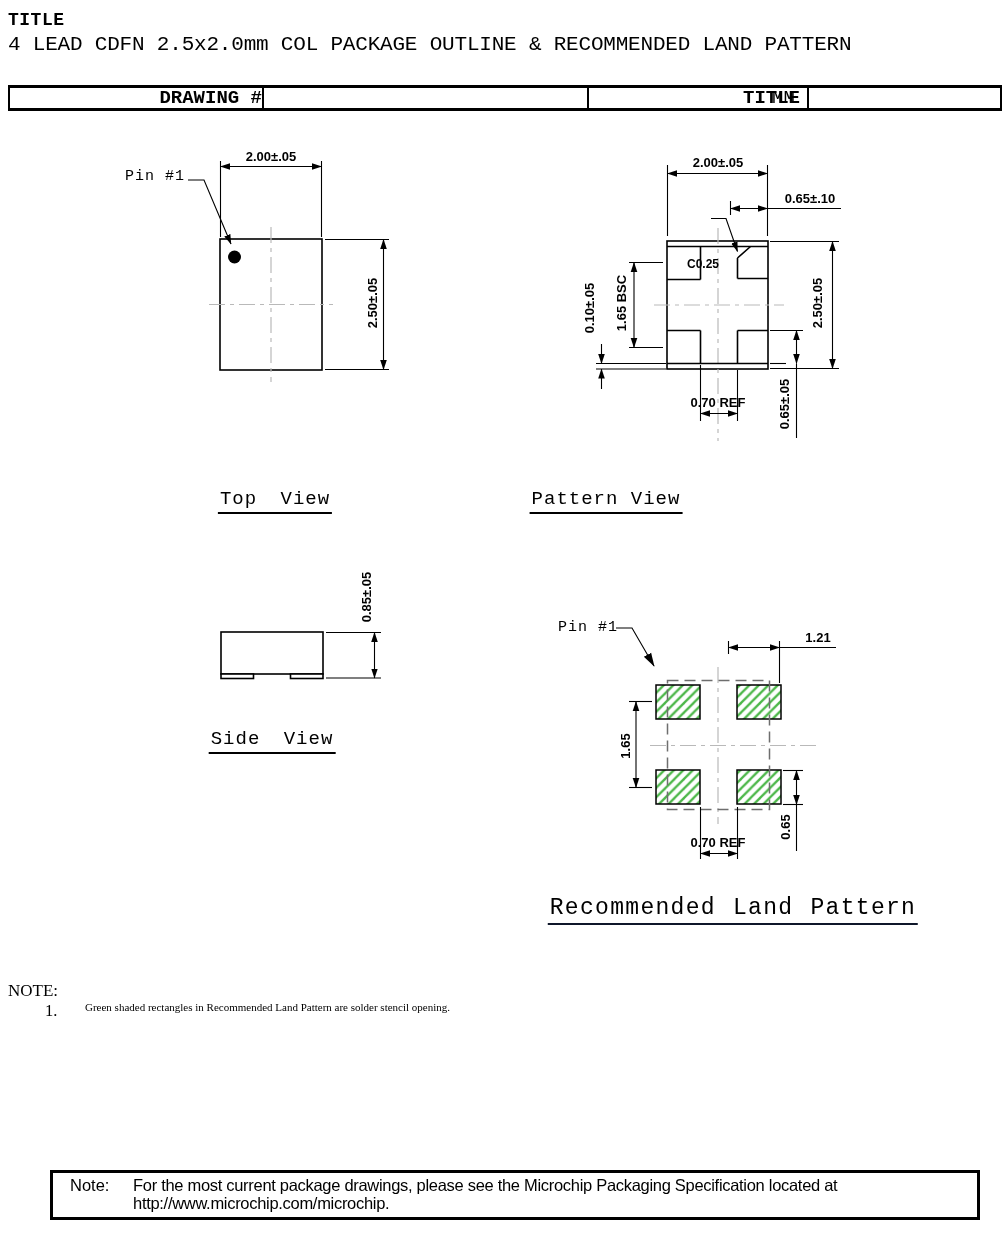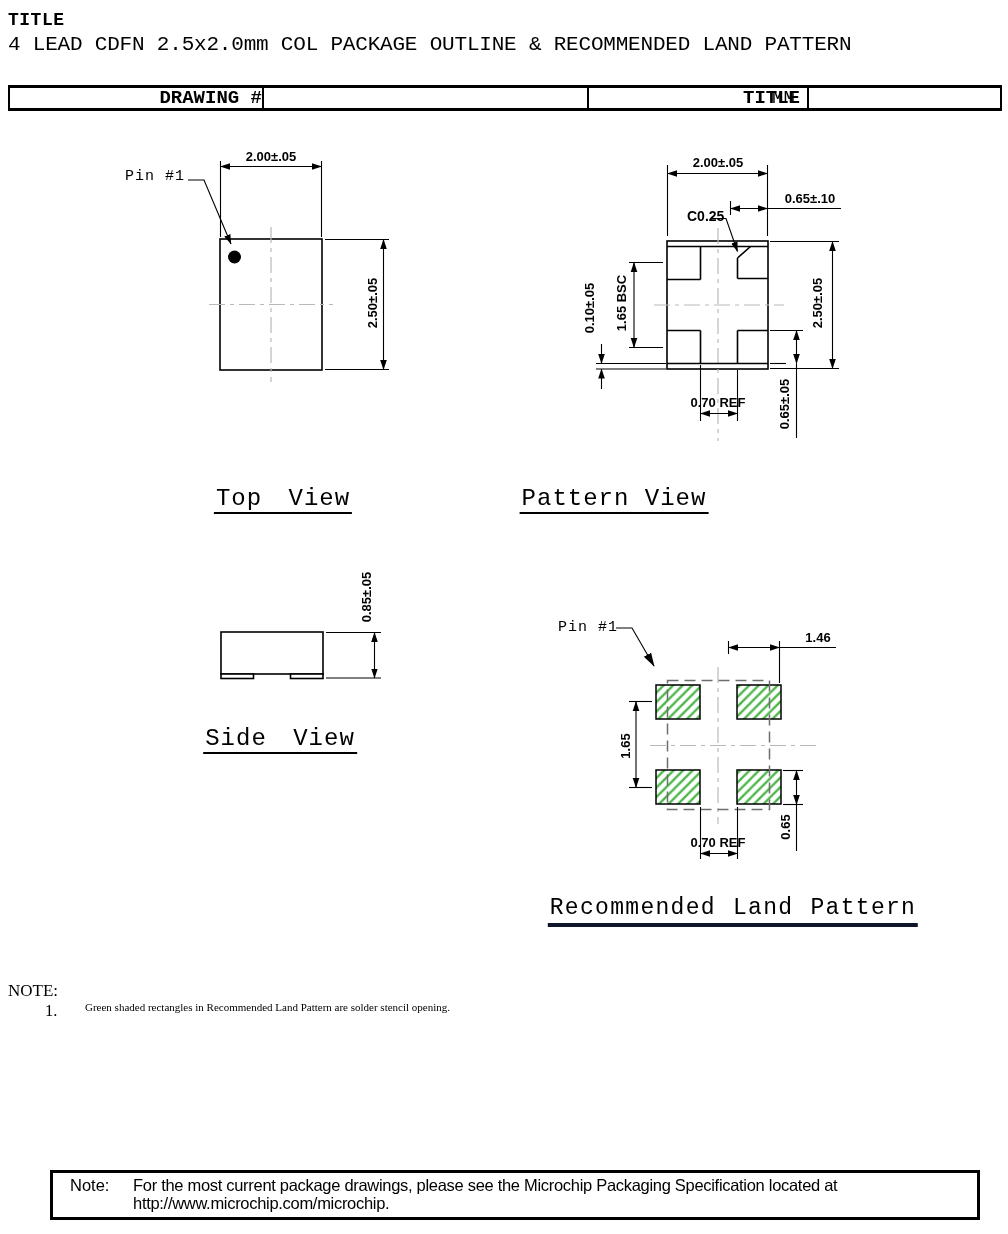--- a/index.html
+++ b/index.html
@@ -12,28 +12,28 @@
   .subtitle{left:8px;top:33px;font-size:21px;letter-spacing:-.2px;}
 
   
   .info-table{position:absolute;left:8px;top:85px;width:994px;height:26px;box-sizing:border-box;
               border-top:3px solid #000;border-bottom:3px solid #000;border-left:2px solid #000;border-right:2px solid #000;}
   .cell{position:absolute;top:0;height:16px;line-height:20px;font-size:19px;}
   .vline{position:absolute;top:0;width:2px;height:20px;background:#000;}
 
   
   .dim{font-family:"Liberation Sans",sans-serif;font-size:13px;font-weight:bold;line-height:14px;text-align:center;width:90px;}
-  .dim-sm{font-family:"Liberation Sans",sans-serif;font-size:14px;font-weight:bold;line-height:9px;}
+  .dim-sm{font-family:"Liberation Sans",sans-serif;font-size:12px;font-weight:bold;line-height:9px;margin-top:48px;}
   .vdim{font-family:"Liberation Sans",sans-serif;font-size:13px;font-weight:bold;line-height:14px;text-align:center;
         width:130px;height:16px;transform:rotate(-90deg);}
   .pinlabel{font-size:15px;line-height:16px;letter-spacing:1px;}
-  .caption{font-size:24px;line-height:22px;letter-spacing:1px;border-bottom:2px solid #000;
-           padding:0 2px 2px 2px;transform:translateX(-50%);margin-left:8px;}
+  .caption{font-size:19px;line-height:22px;letter-spacing:1px;border-bottom:2px solid #000;
+           padding:0 2px 2px 2px;transform:translateX(-50%);}
   .caption.wide-space{word-spacing:11px;}
-  .caption-lg{font-size:23px;line-height:26px;letter-spacing:1.3px;word-spacing:2px;border-bottom:4px solid #0f172a;
+  .caption-lg{font-size:23px;line-height:26px;letter-spacing:1.3px;word-spacing:2px;border-bottom:2px solid #0f172a;
            padding:0 2px 2px 2px;transform:translateX(-50%);}
 
   
   .note-heading{left:8px;top:981px;font-family:"Liberation Serif",serif;font-size:17px;}
   .note-number{left:45px;top:1001px;font-family:"Liberation Serif",serif;font-size:16.5px;}
   .note-text{left:85px;top:1001px;font-family:"Liberation Serif",serif;font-size:11px;}
 
   
   .footer-box{position:absolute;left:50px;top:1170px;width:930px;height:50px;box-sizing:border-box;border:3px solid #000;}
   .footer-label{left:70px;top:1176px;font-family:"Liberation Sans",sans-serif;font-size:16.5px;}
@@ -192,21 +192,21 @@
   <div class="abs vdim" style="left:526px;top:300px;">0.10±.05</div>
   <div class="abs vdim" style="left:754px;top:295px;">2.50±.05</div>
   <div class="abs vdim" style="left:721px;top:396px;">0.65±.05</div>
   <div class="abs dim" style="left:673px;top:396px;">0.70 REF</div>
   <div class="abs caption" style="left:606px;top:488px;">Pattern View</div>
 
   <div class="abs vdim" style="left:303px;top:589px;">0.85±.05</div>
   <div class="abs caption wide-space" style="left:272px;top:728px;">Side View</div>
 
   <div class="abs pinlabel" style="left:558px;top:620px;">Pin #1</div>
-  <div class="abs dim" style="left:773px;top:631px;">1.46</div>
+  <div class="abs dim" style="left:773px;top:631px;">1.21</div>
   <div class="abs vdim" style="left:562px;top:738px;">1.65</div>
   <div class="abs dim" style="left:673px;top:836px;">0.70 REF</div>
   <div class="abs vdim" style="left:722px;top:819px;">0.65</div>
   <div class="abs caption-lg" style="left:733px;top:895px;">Recommended Land Pattern</div>
 
   <div class="abs note-heading">NOTE:</div>
   <div class="abs note-number">1.</div>
   <div class="abs note-text">Green shaded rectangles in Recommended Land Pattern are solder stencil opening.</div>
 
   <div class="footer-box"></div>

